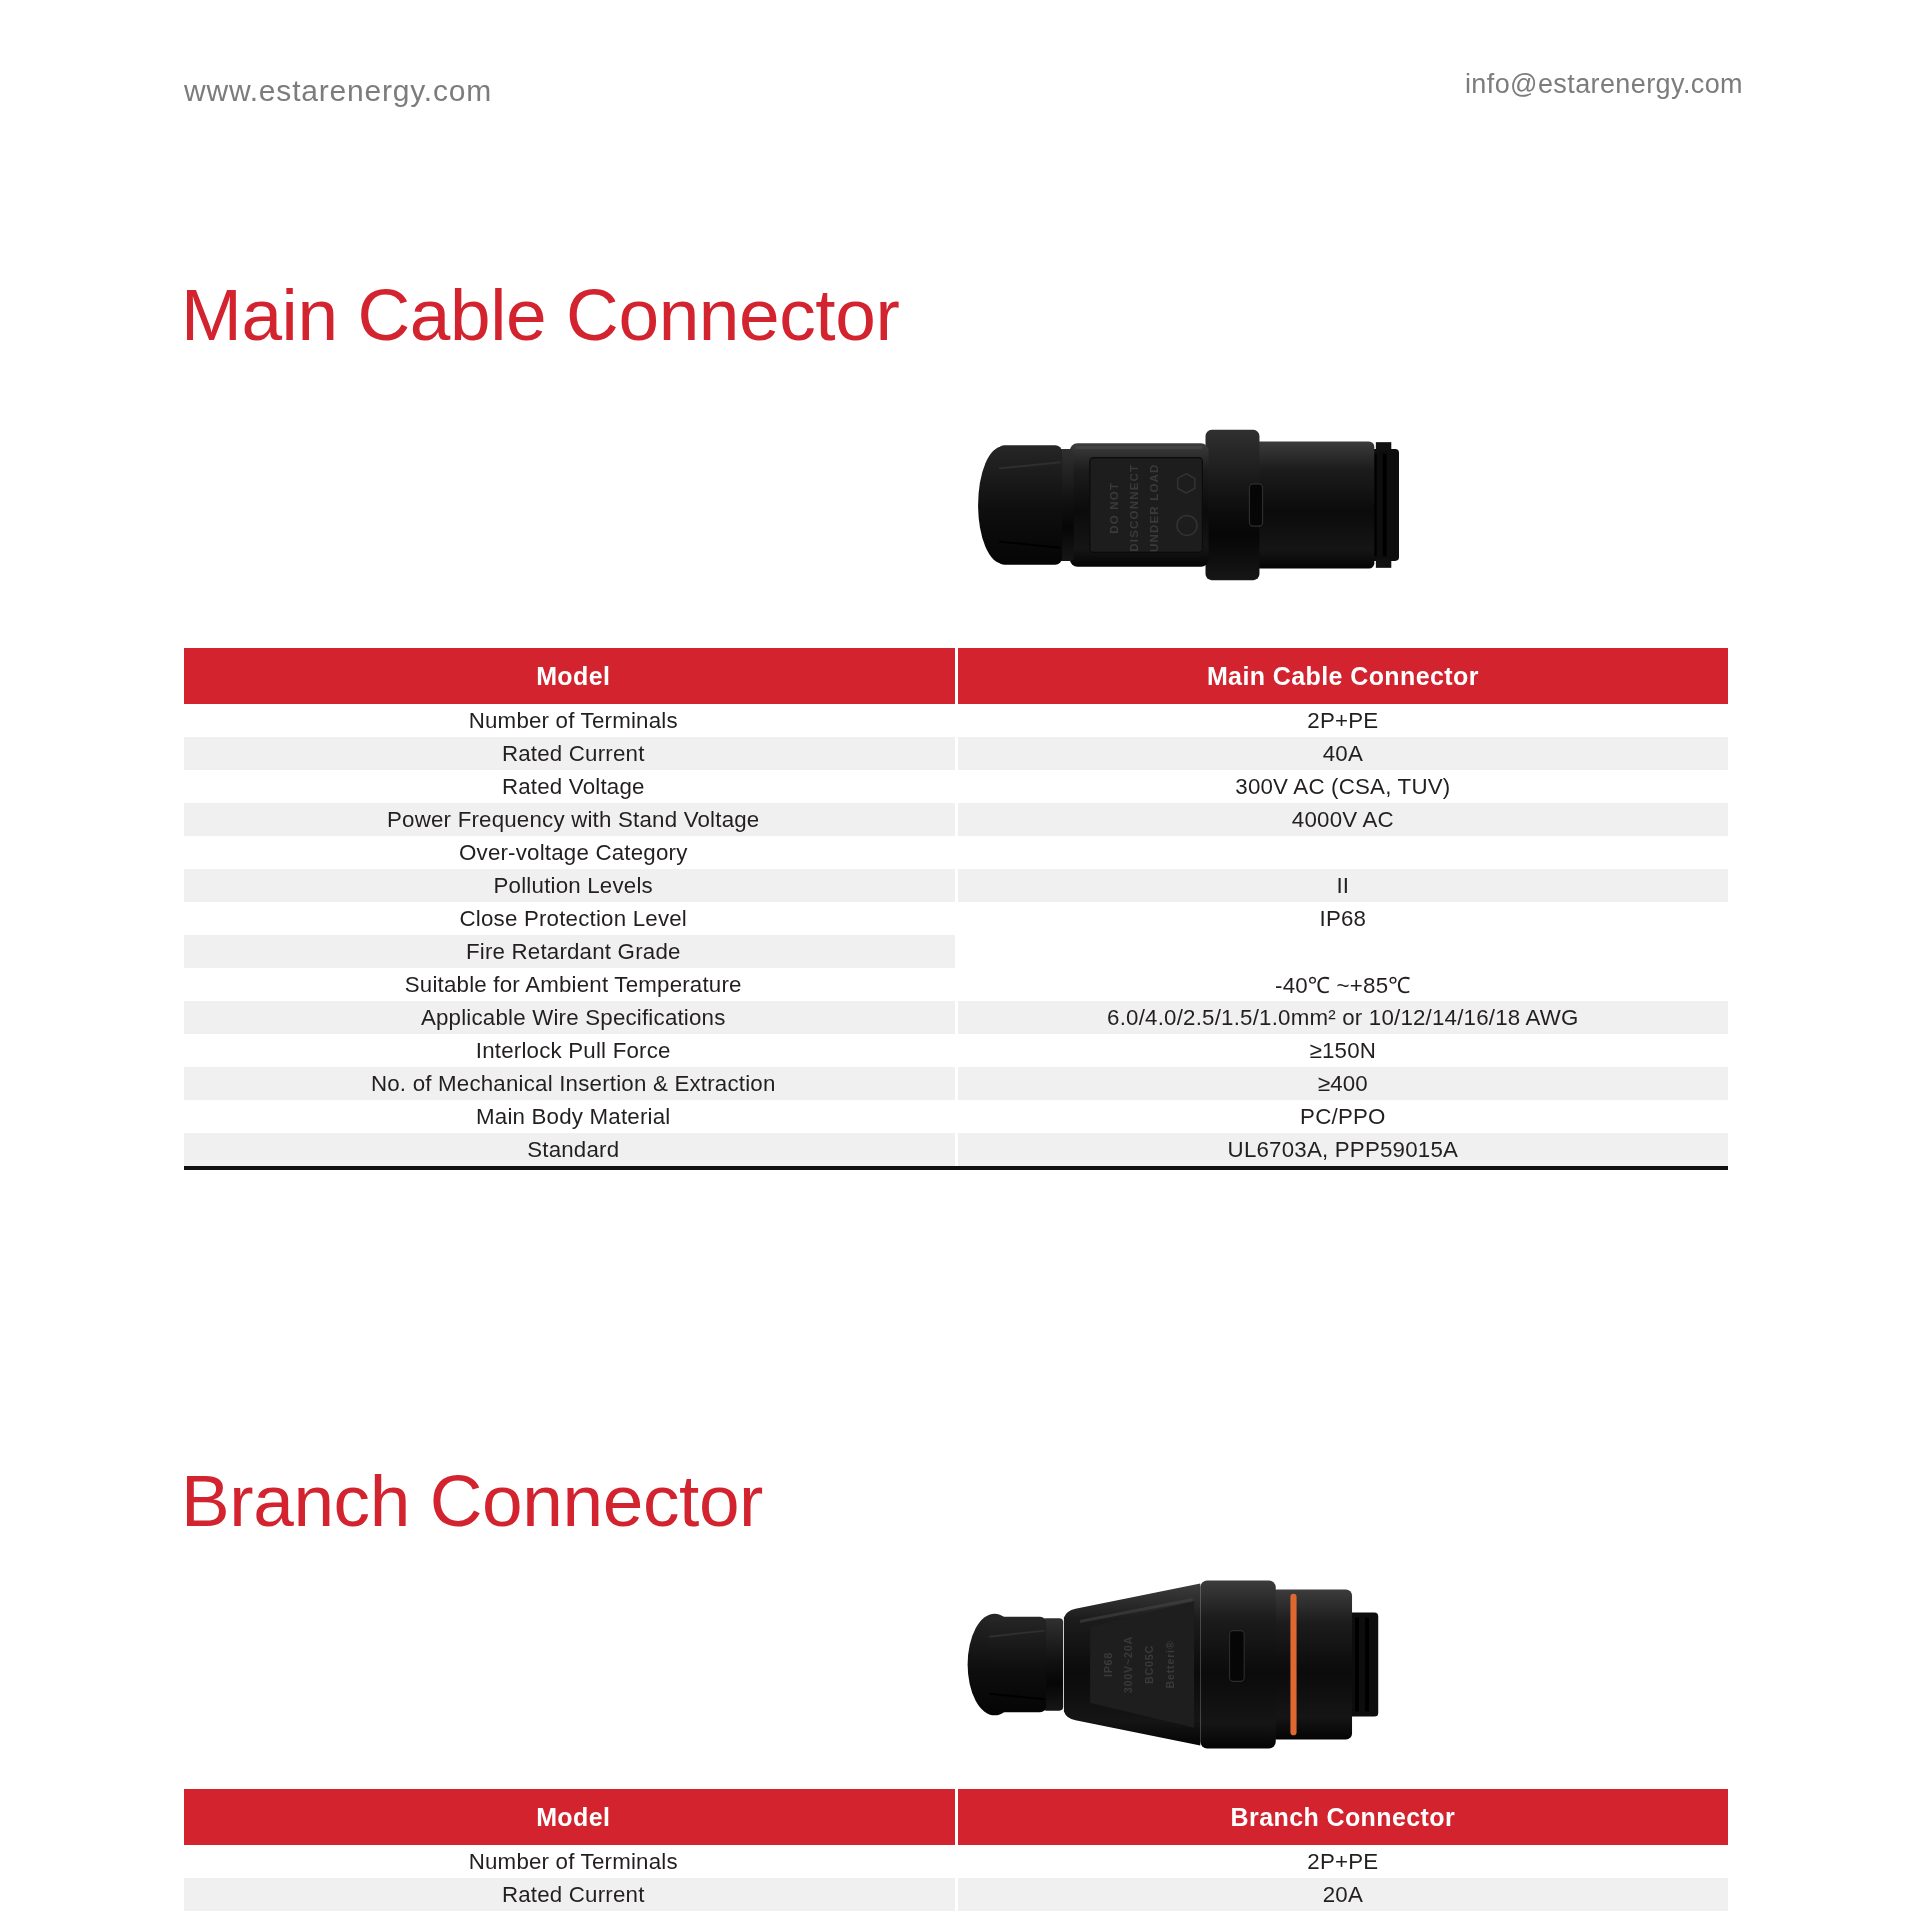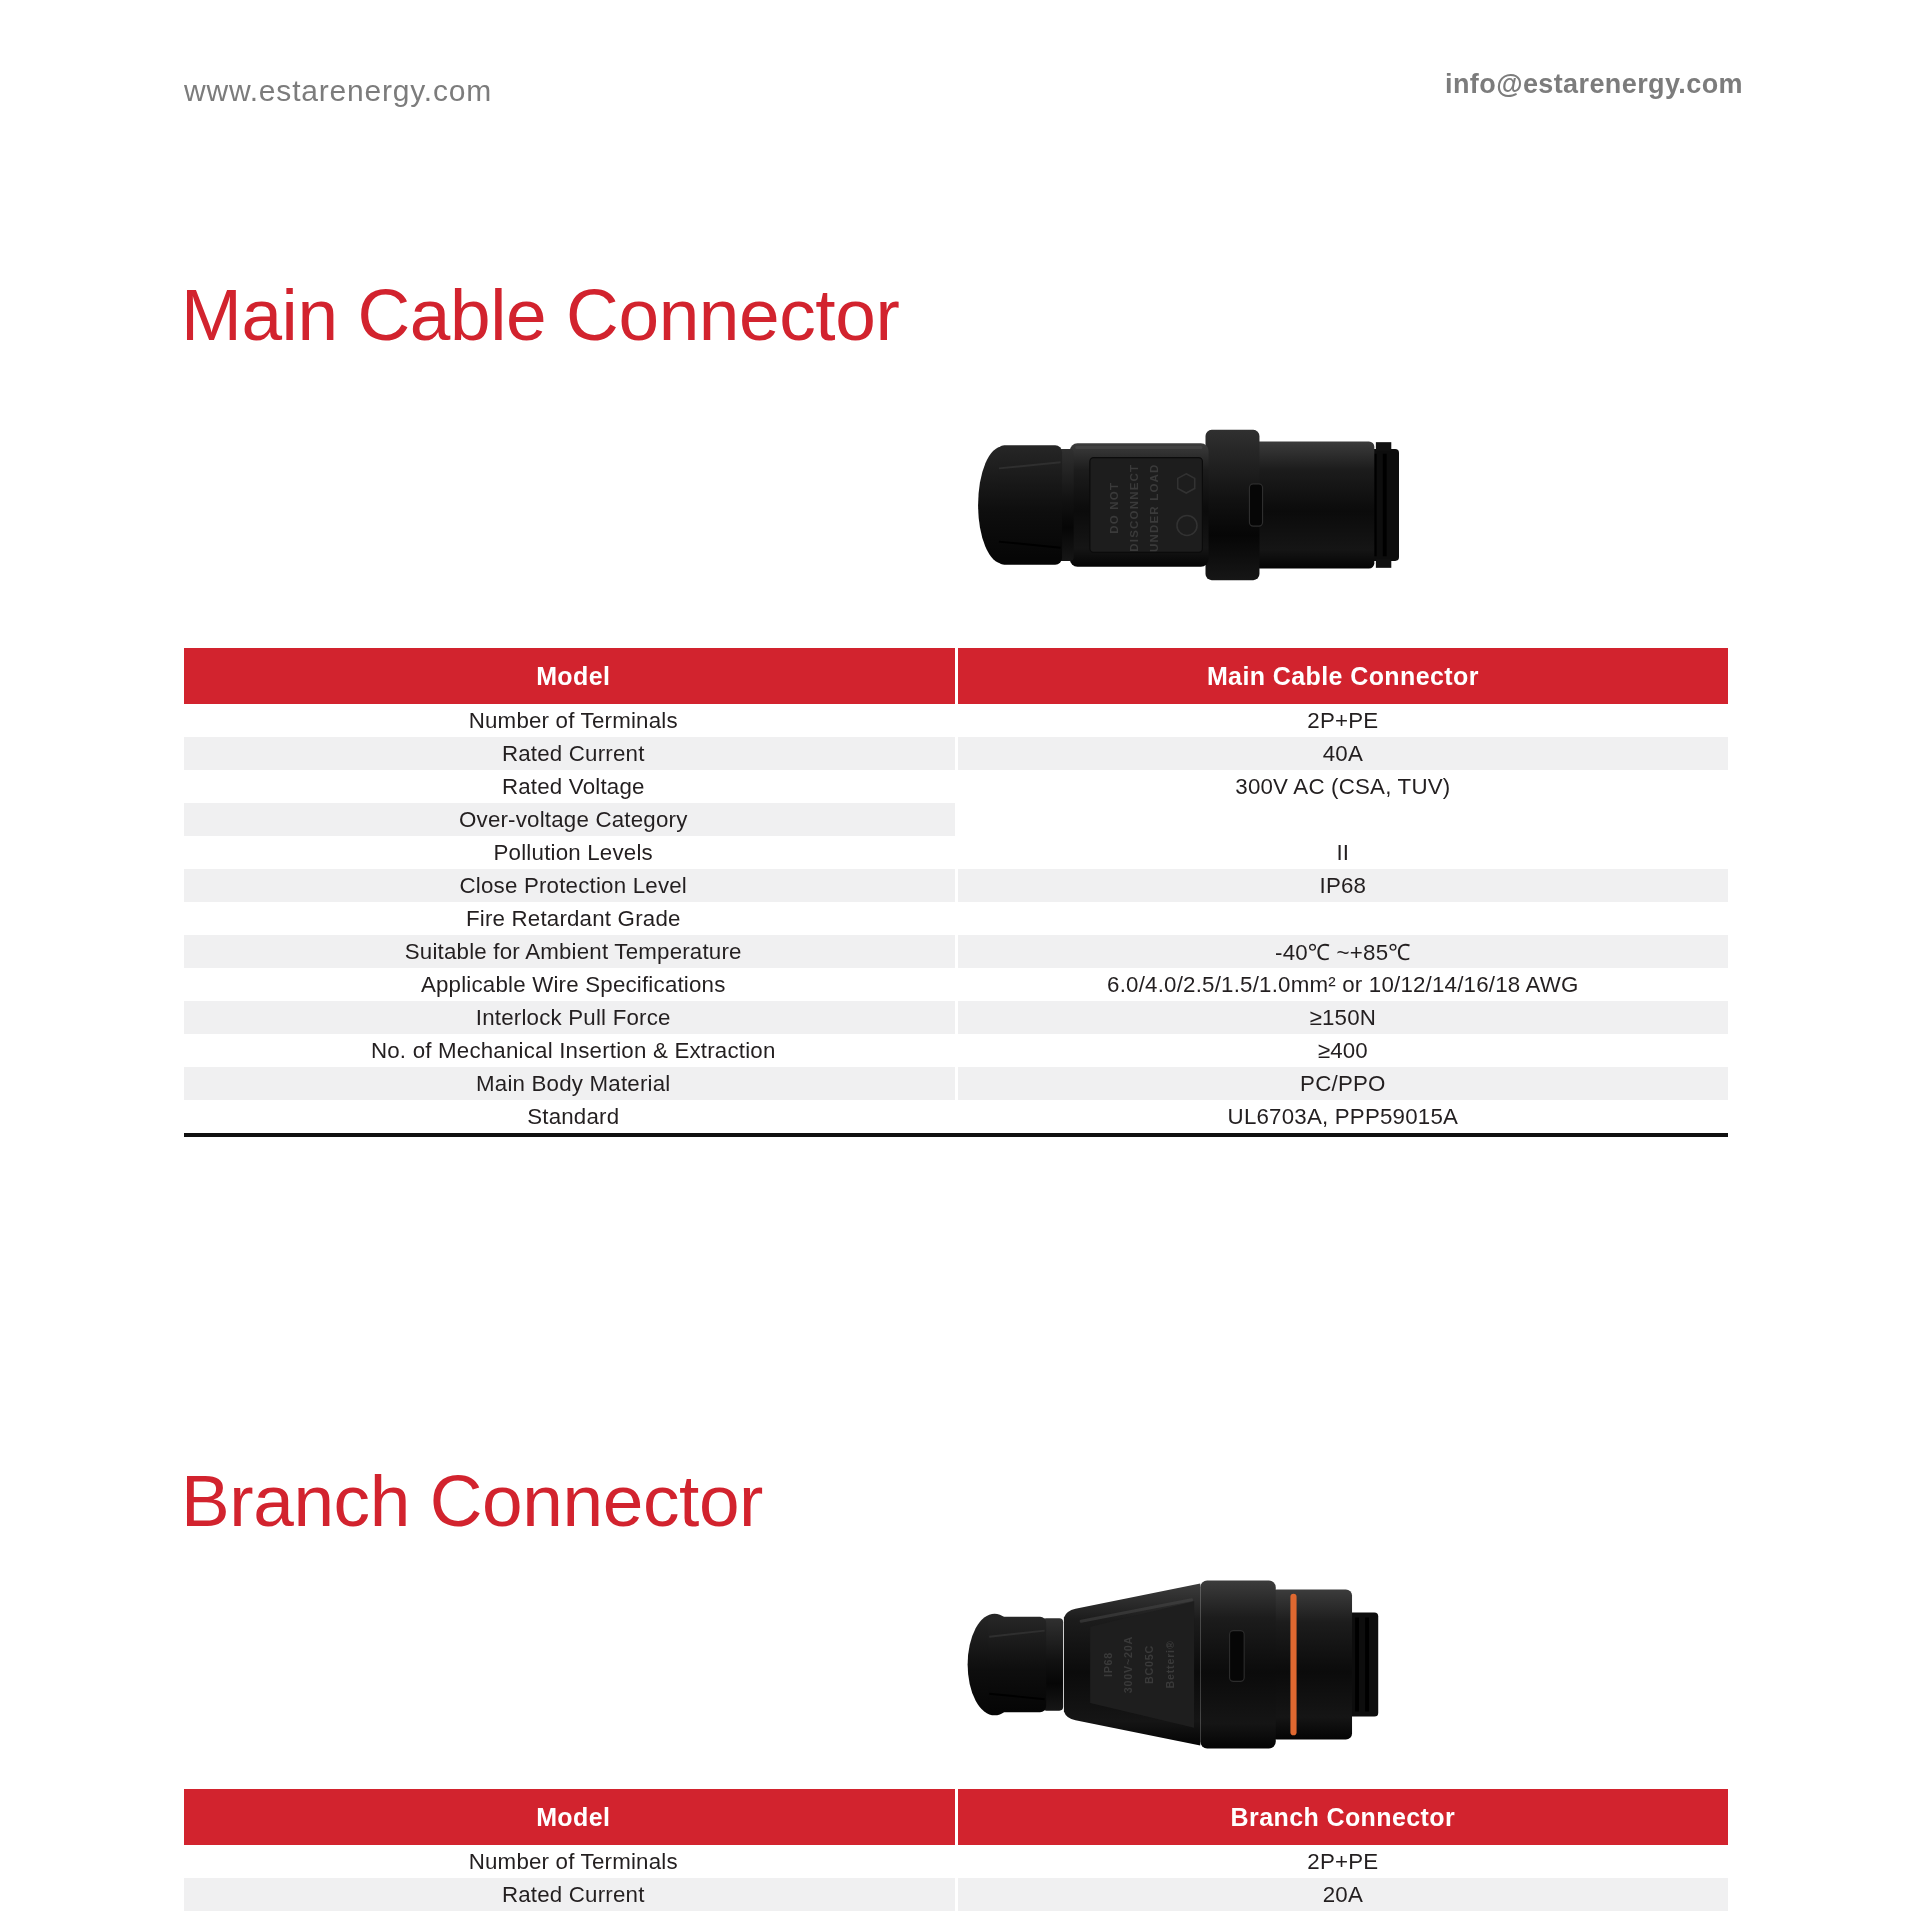--- a/index.html
+++ b/index.html
@@ -7,21 +7,21 @@
     --ink:#231f20;
     --stripe:#f0f0f1;
     --muted:#7c7c7c;
   }
   *{margin:0;padding:0;box-sizing:border-box;}
   html,body{width:1911px;height:2703px;background:#ffffff;}
   body{font-family:"Liberation Sans", sans-serif;position:relative;color:var(--ink);}
   .page{position:absolute;inset:0;background:#ffffff;overflow:hidden;}
 
   .hdr-site{position:absolute;left:184px;top:74px;font-size:30px;letter-spacing:0.8px;color:var(--muted);font-weight:400;}
-  .hdr-mail{position:absolute;right:168px;top:69px;font-size:27px;letter-spacing:0.4px;color:var(--muted);font-weight:700;}
+  .hdr-mail{position:absolute;right:168px;top:69px;font-size:27px;letter-spacing:0.4px;color:var(--muted);font-weight:400;}
 
   .sec-title{position:absolute;left:181px;font-size:73px;font-weight:500;letter-spacing:-0.4px;color:var(--red);line-height:1;}
   .sec-title.t1{top:278px;}
   .sec-title.t2{top:1464px;}
 
   .product-img{position:absolute;}
   .product-img.p1{left:975px;top:422px;width:424px;height:166px;}
   .product-img.p2{left:963px;top:1572px;width:416px;height:185px;}
   .product-img svg{width:100%;height:100%;display:block;}
 
@@ -119,20 +119,24 @@
         </div>
       <div class="tr body-row">
           <div class="td l">Rated Current</div>
           <div class="td">40A</div>
         </div>
       <div class="tr body-row">
           <div class="td l">Rated Voltage</div>
           <div class="td">300V AC (CSA, TUV)</div>
         </div>
       <div class="tr body-row">
+          <div class="td l">Power Frequency with Stand Voltage</div>
+          <div class="td">4000V AC</div>
+        </div>
+      <div class="tr body-row">
           <div class="td l">Over-voltage Category</div>
         </div>
       <div class="tr body-row">
           <div class="td l">Pollution Levels</div>
           <div class="td">II</div>
         </div>
       <div class="tr body-row">
           <div class="td l">Close Protection Level</div>
           <div class="td">IP68</div>
         </div>

